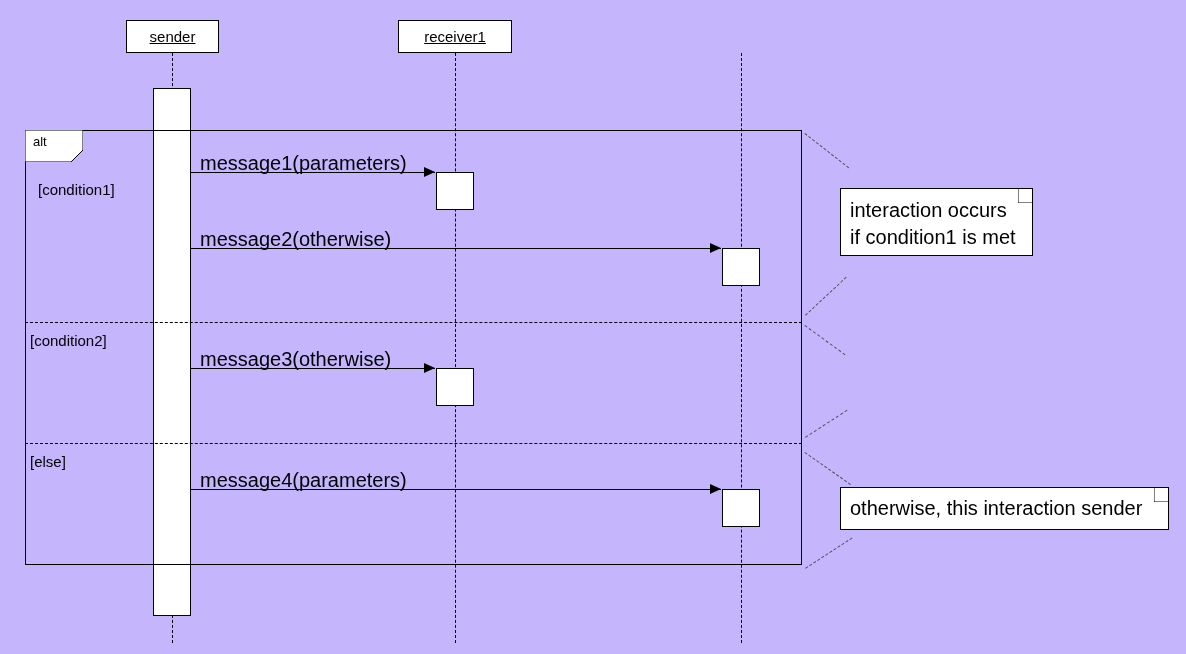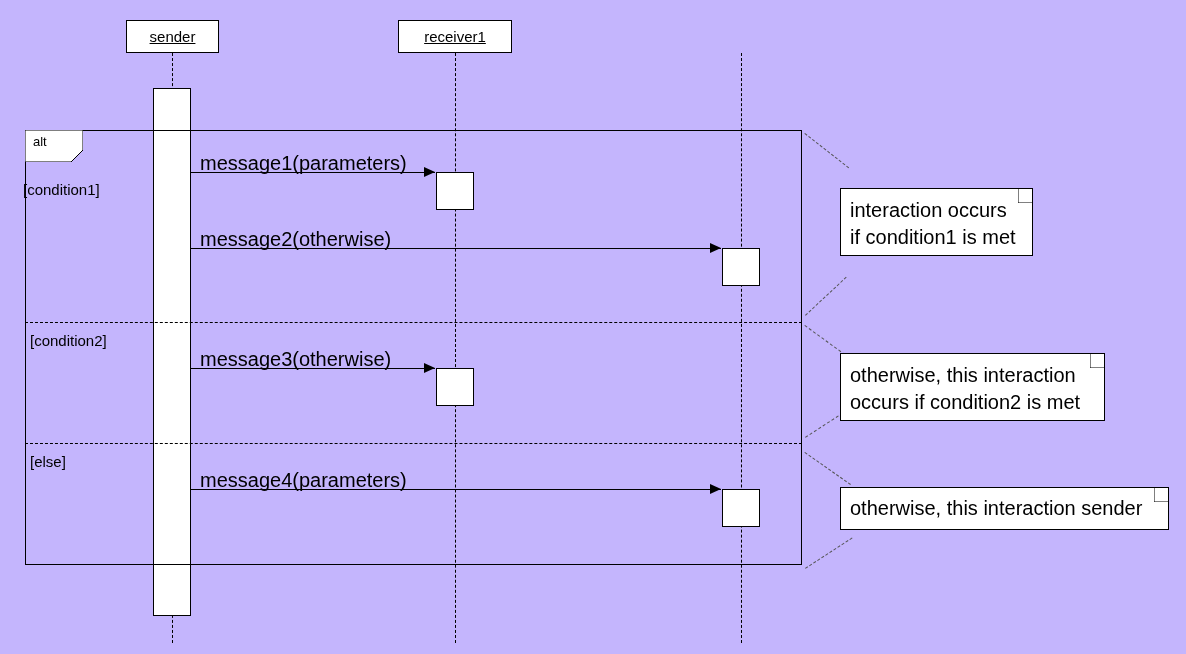--- a/index.html
+++ b/index.html
@@ -131,21 +131,21 @@
   <div class="frame" style="left:25px; top:130px; width:777px; height:435px;"></div>
 
   <svg class="frame-corner" style="left:25px; top:130px;" width="58" height="32" viewBox="0 0 58 32">
     <polygon points="0,0 58,0 58,20 46,32 0,32" fill="#ffffff" stroke="#000000" stroke-width="1"></polygon>
   </svg>
   <div class="frame-label" style="left:33px; top:134px;">alt</div>
 
   <div class="divider" style="left:25px; top:322px; width:777px;"></div>
   <div class="divider" style="left:25px; top:443px; width:777px;"></div>
 
-  <div class="guard" style="left:23px; top:181px;">[condition1]</div>
+  <div class="guard" style="left:38px; top:181px;">[condition1]</div>
   <div class="guard" style="left:30px; top:332px;">[condition2]</div>
   <div class="guard" style="left:30px; top:453px;">[else]</div>
 
   <div class="msg-label" style="left:200px; top:152px;">message1(parameters)</div>
   <div class="msg-line" style="left:191px; top:172px; width:244px;"></div>
   <div class="msg-arrow" style="left:424px; top:167px;"></div>
   <div class="activation" style="left:436px; top:172px; width:38px; height:38px;"></div>
 
   <div class="msg-label" style="left:200px; top:228px;">message2(otherwise)</div>
   <div class="msg-line" style="left:191px; top:248px; width:530px;"></div>
@@ -173,28 +173,20 @@
 
   <div class="note" style="left:840px; top:188px; width:193px; height:68px;">
     <svg class="note-fold-edge" viewBox="0 0 14 14">
       <polygon points="0,0 14,14 0,14" fill="#ffffff" stroke="none"></polygon>
       <polyline points="0,0 0,14 14,14" fill="none" stroke="#000000" stroke-width="1"></polyline>
     </svg>
     <div>interaction occurs</div>
     <div>if condition1 is met</div>
   </div>
 
-  <div class="note" style="left:840px; top:353px; width:265px; height:68px;">
-    <svg class="note-fold-edge" viewBox="0 0 14 14">
-      <polygon points="0,0 14,14 0,14" fill="#ffffff" stroke="none"></polygon>
-      <polyline points="0,0 0,14 14,14" fill="none" stroke="#000000" stroke-width="1"></polyline>
-    </svg>
-    <div>otherwise, this interaction</div>
-    <div>occurs if condition2 is met</div>
-  </div>
 
   <div class="note" style="left:840px; top:487px; width:329px; height:43px; display:flex; align-items:center;">
     <svg class="note-fold-edge" viewBox="0 0 14 14">
       <polygon points="0,0 14,14 0,14" fill="#ffffff" stroke="none"></polygon>
       <polyline points="0,0 0,14 14,14" fill="none" stroke="#000000" stroke-width="1"></polyline>
     </svg>
     <div>otherwise, this interaction sender</div>
   </div>
 
 </div>

